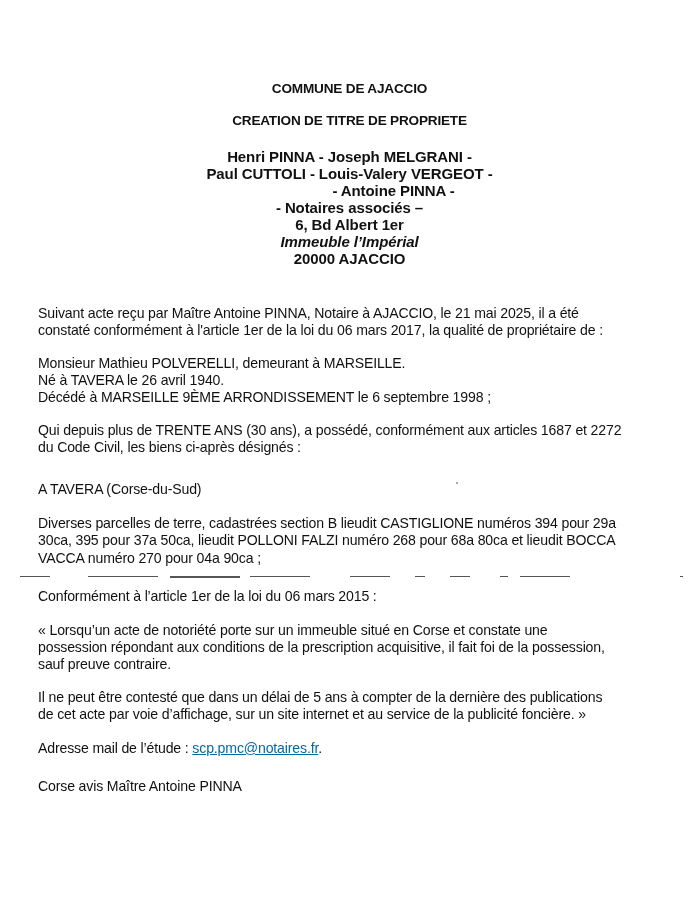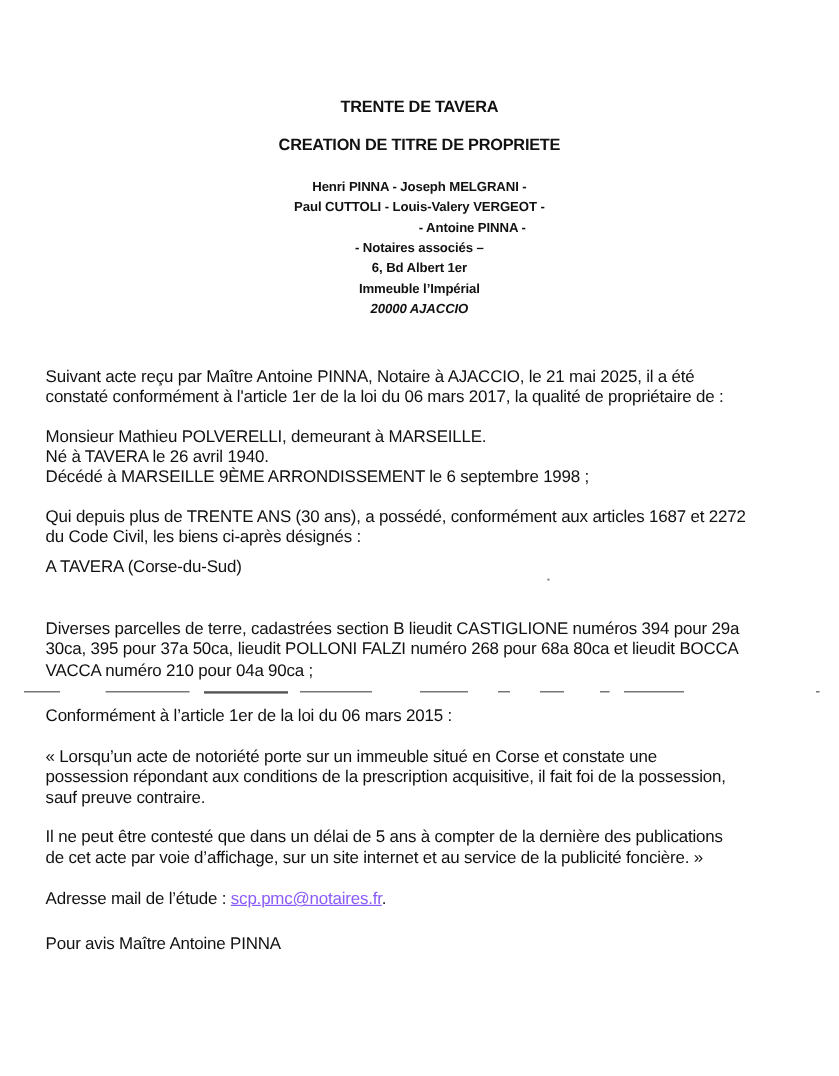--- a/index.html
+++ b/index.html
@@ -3,69 +3,69 @@
   <meta charset="utf-8">
   <style>
     html, body { margin: 0; padding: 0; background: #ffffff; }
     body { width: 699px; height: 897px; position: relative; overflow: hidden;
            font-family: "Liberation Sans", sans-serif; color: #111111; }
     .ln { position: absolute; white-space: nowrap; font-size: 14.2px; line-height: 17px; }
     .center { left: 0; width: 699px; text-align: center; }
     .bold { font-weight: bold; }
     .left { left: 38px; }
     .title { font-size: 13.6px; letter-spacing: -0.2px; }
-    .hdr { font-size: 11px; letter-spacing: -0.1px; }
+    .hdr { font-size: 15px; letter-spacing: -0.1px; }
     .body-t { font-size: 14.1px; letter-spacing: -0.15px; }
-    a.mail { color: #8b5cf6; text-decoration: underline; }
+    a.mail { color: #0369a1; text-decoration: underline; }
     .scanline { position: absolute; left: 20px; top: 576px; width: 665px; height: 2px; }
     .scanline span { position: absolute; top: 0; height: 1px; background: #555; }
     .speck { position: absolute; width: 2px; height: 2px; background: #888; border-radius: 1px; }
   </style>
 </head>
 <body>
 
 <div>
 
-  <div class="ln center bold title" style="top:80px;">TRENTE DE TAVERA</div>
+  <div class="ln center bold title" style="top:80px;">COMMUNE DE AJACCIO</div>
   <div class="ln center bold title" style="top:112px;">CREATION DE TITRE DE PROPRIETE</div>
 
   <div>
     <div class="ln center bold hdr" style="top:148px;">Henri PINNA - Joseph MELGRANI -</div>
     <div class="ln center bold hdr" style="top:165px;">Paul CUTTOLI - Louis-Valery VERGEOT -</div>
     <div class="ln center bold hdr" style="top:182px;padding-left:44px;">- Antoine PINNA -</div>
     <div class="ln center bold hdr" style="top:199px;">- Notaires associés –</div>
     <div class="ln center bold hdr" style="top:216px;">6, Bd Albert 1er</div>
-    <div class="ln center bold hdr" style="top:233px;">Immeuble l’Impérial</div>
-    <div class="ln center bold hdr" style="top:250px;font-style:italic;">20000 AJACCIO</div>
+    <div class="ln center bold hdr" style="top:233px;font-style:italic;">Immeuble l’Impérial</div>
+    <div class="ln center bold hdr" style="top:250px;">20000 AJACCIO</div>
   </div>
 
   <div>
     <div class="ln left body-t" style="top:305px;">Suivant acte reçu par Maître Antoine PINNA, Notaire à AJACCIO, le 21 mai 2025, il a été</div>
     <div class="ln left body-t" style="top:322px;">constaté conformément à l'article 1er de la loi du 06 mars 2017, la qualité de propriétaire de :</div>
   </div>
 
   <div>
     <div class="ln left body-t" style="top:355px;">Monsieur Mathieu POLVERELLI, demeurant à MARSEILLE.</div>
     <div class="ln left body-t" style="top:372px;">Né à TAVERA le 26 avril 1940.</div>
     <div class="ln left body-t" style="top:389px;">Décédé à MARSEILLE 9ÈME ARRONDISSEMENT le 6 septembre 1998 ;</div>
   </div>
 
   <div>
     <div class="ln left body-t" style="top:422px;">Qui depuis plus de TRENTE ANS (30 ans), a possédé, conformément aux articles 1687 et 2272</div>
     <div class="ln left body-t" style="top:439px;">du Code Civil, les biens ci-après désignés :</div>
   </div>
 
   <div class="speck" style="left:456px; top:482px;"></div>
 
-  <div class="ln left body-t" style="top:464px;">A TAVERA (Corse-du-Sud)</div>
+  <div class="ln left body-t" style="top:481px;">A TAVERA (Corse-du-Sud)</div>
 
   <div>
     <div class="ln left body-t" style="top:515px;">Diverses parcelles de terre, cadastrées section B lieudit CASTIGLIONE numéros 394 pour 29a</div>
     <div class="ln left body-t" style="top:532px;">30ca, 395 pour 37a 50ca, lieudit POLLONI FALZI numéro 268 pour 68a 80ca et lieudit BOCCA</div>
-    <div class="ln left body-t" style="top:550px;">VACCA numéro 210 pour 04a 90ca ;</div>
+    <div class="ln left body-t" style="top:550px;">VACCA numéro 270 pour 04a 90ca ;</div>
   </div>
 
   <div class="scanline">
     <span style="left:0px; width:30px;"></span>
     <span style="left:68px; width:70px;"></span>
     <span style="left:150px; width:70px; height:2px;"></span>
     <span style="left:230px; width:60px;"></span>
     <span style="left:330px; width:40px;"></span>
     <span style="left:395px; width:10px;"></span>
     <span style="left:430px; width:20px;"></span>
@@ -84,15 +84,15 @@
 
   <div>
     <div class="ln left body-t" style="top:689px;">Il ne peut être contesté que dans un délai de 5 ans à compter de la dernière des publications</div>
     <div class="ln left body-t" style="top:706px;">de cet acte par voie d’affichage, sur un site internet et au service de la publicité foncière. »</div>
   </div>
 
   <div class="ln left body-t" style="top:740px;">
     <span>Adresse mail de l’étude : </span><a class="mail">scp.pmc@notaires.fr</a><span>.</span>
   </div>
 
-  <div class="ln left body-t" style="top:778px;">Pour avis Maître Antoine PINNA</div>
+  <div class="ln left body-t" style="top:778px;">Corse avis Maître Antoine PINNA</div>
 
 </div>
 
 </body></html>

